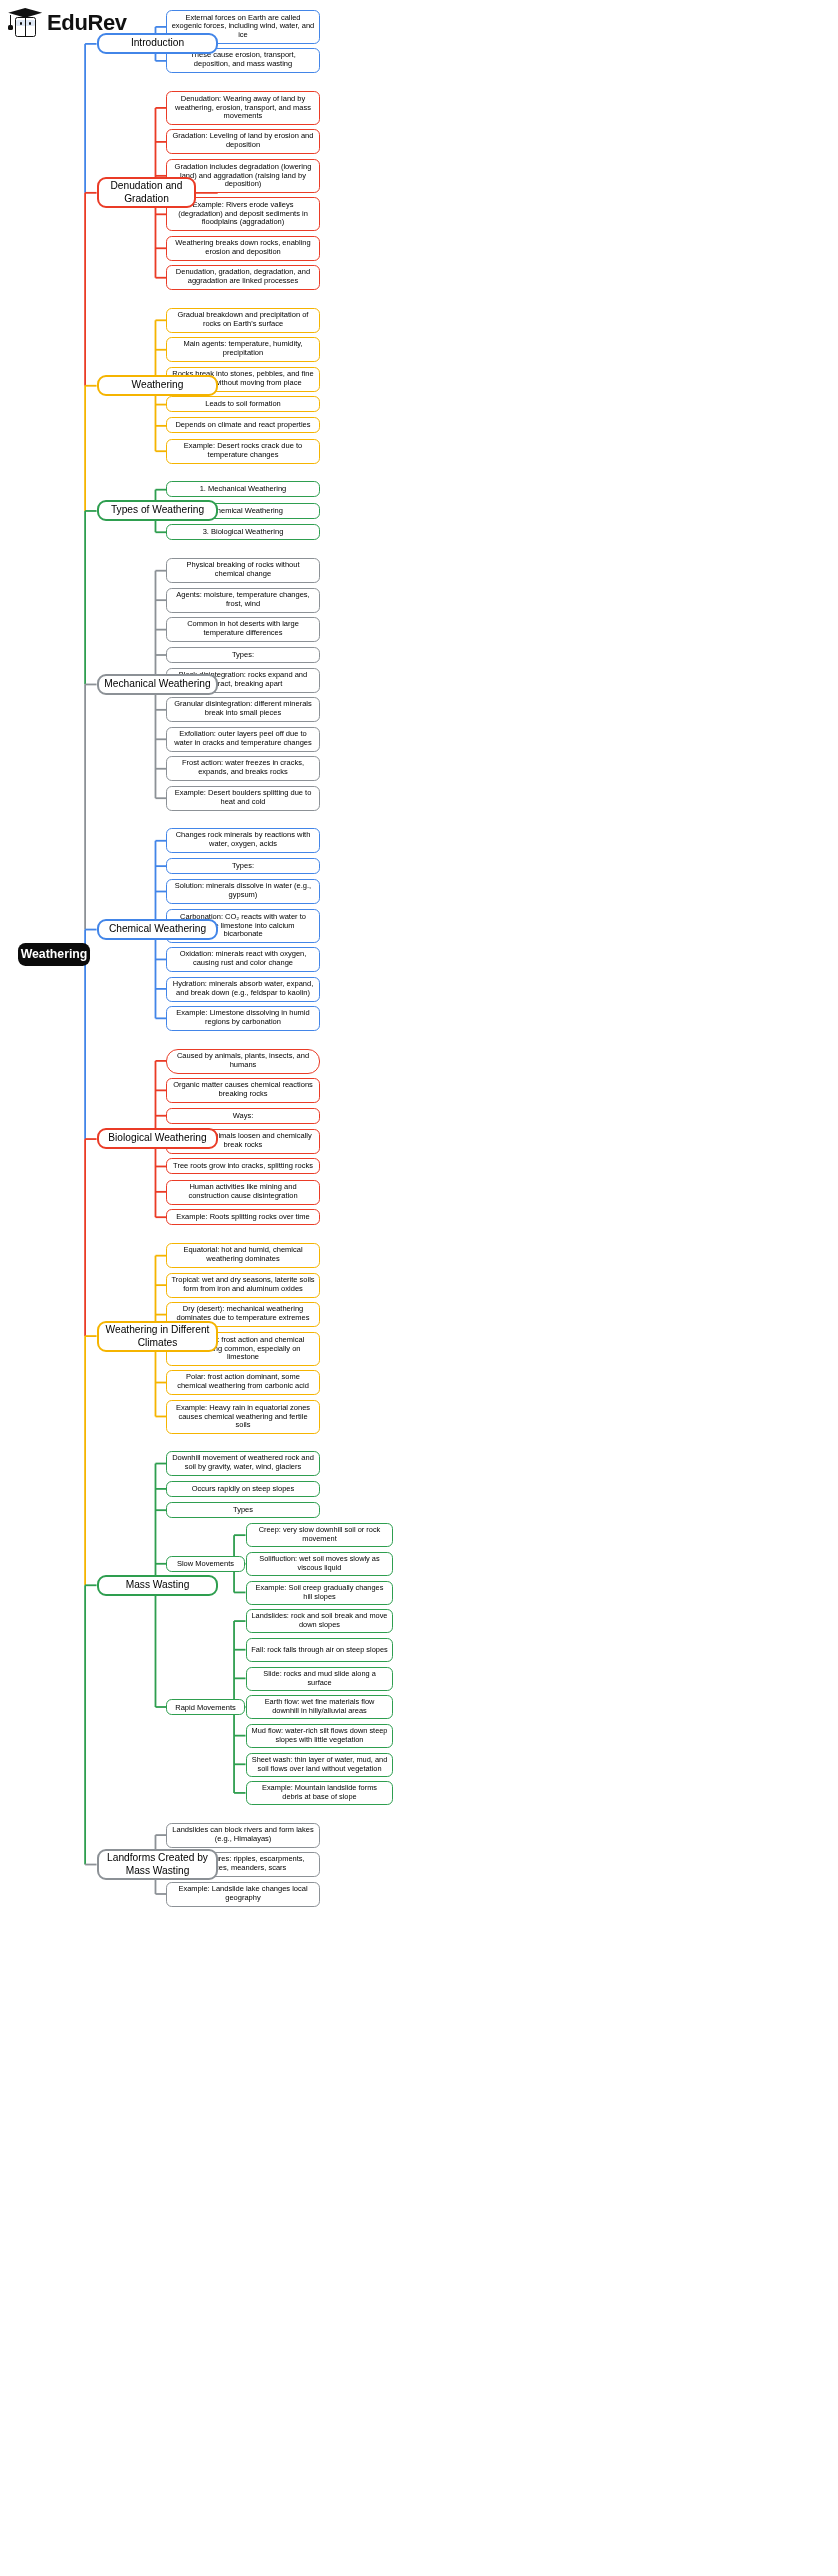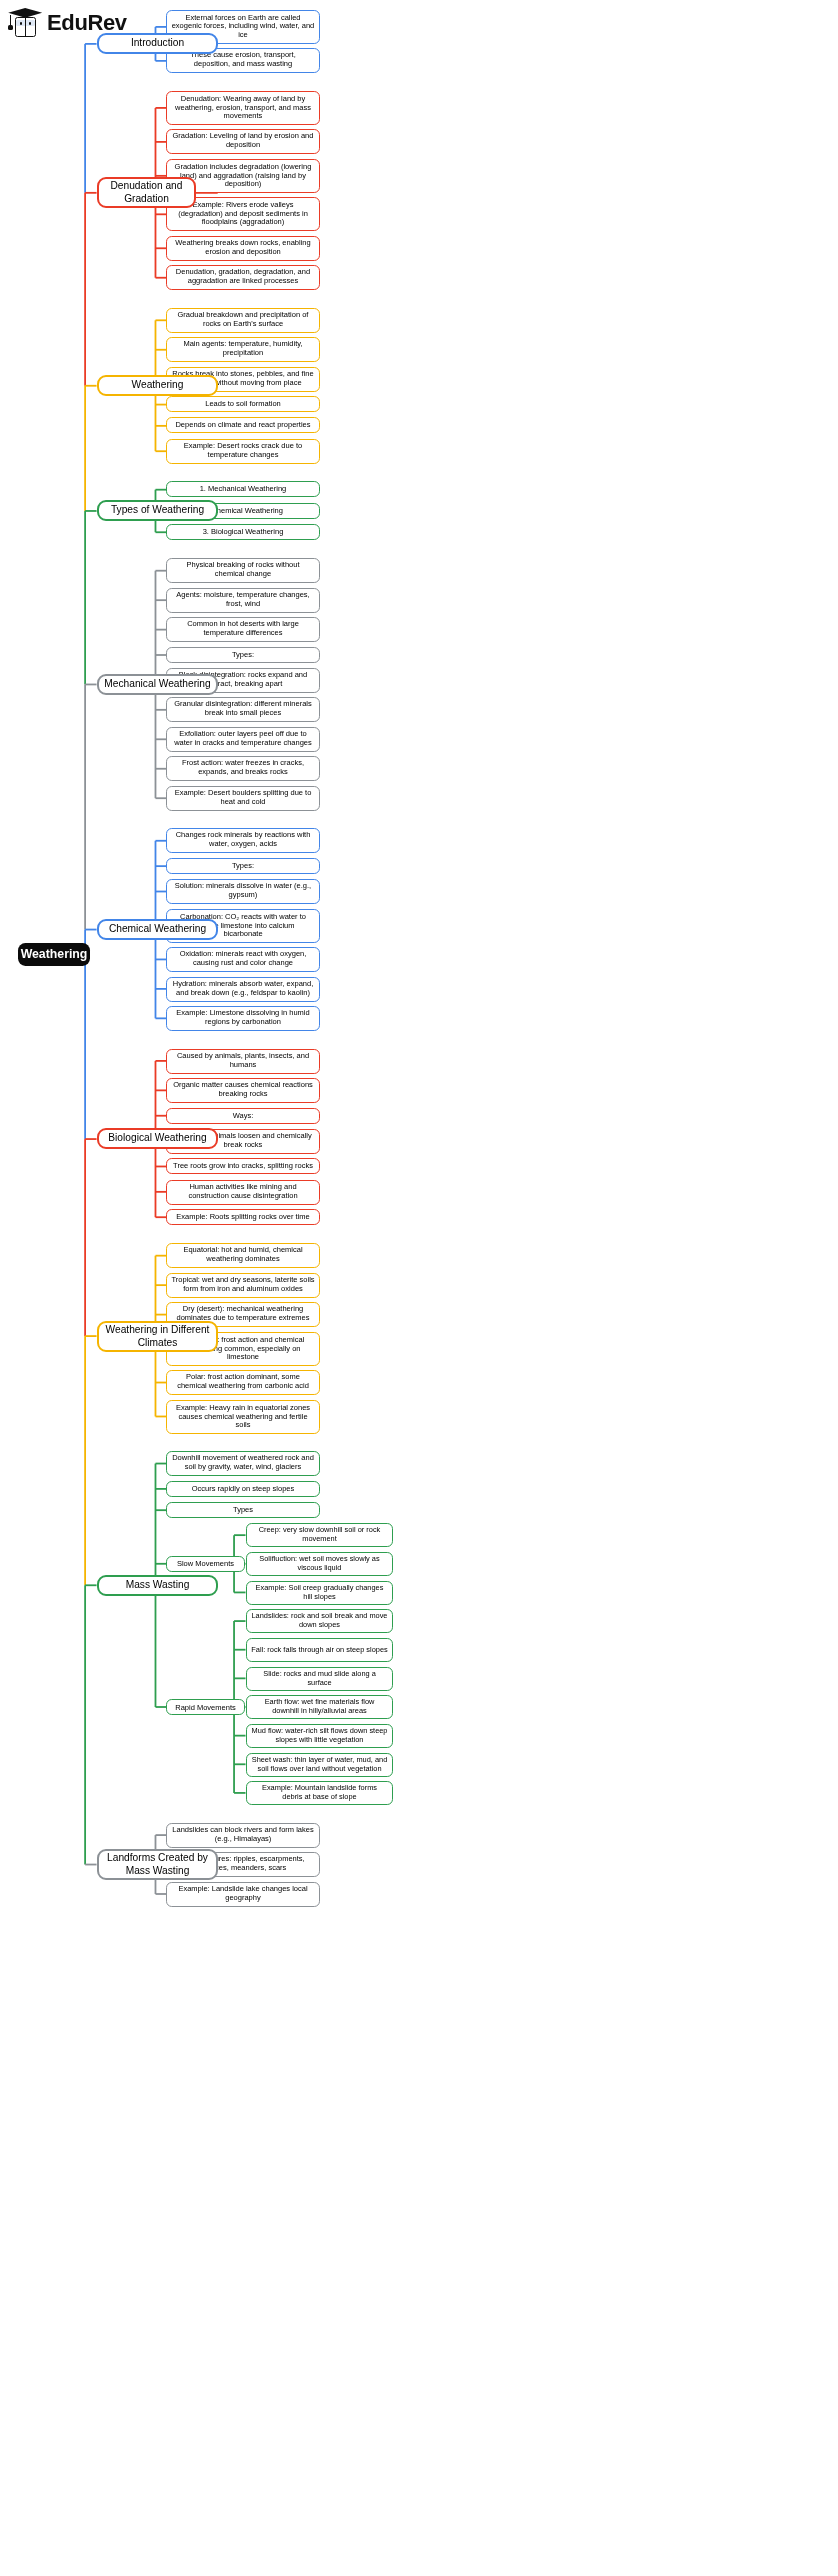--- a/index.html
+++ b/index.html
@@ -297,21 +297,21 @@
     </div>
     <div class="node n-l2 c-blue" style="left: 166px; width: 154px; height: 24.6px; top: 977px;">
       <span>Hydration: minerals absorb water, expand, and break down (e.g., feldspar to kaolin)</span>
     </div>
     <div class="node n-l2 c-blue" style="left: 166px; width: 154px; height: 24.6px; top: 1006px;">
       <span>Example: Limestone dissolving in humid regions by carbonation</span>
     </div>
     <div class="node n-l1 c-blue" style="left: 97px; width: 121px; height: 21px; top: 919px;">
       <span>Chemical Weathering</span>
     </div>
-    <div class="node n-l2 c-red" style="left: 166px; width: 154px; height: 24.6px; top: 1049px;">
+    <div class="node n-l2 c-red" style="left: 166px; width: 154px; height: 24.6px; top: 1049px; border-radius: 12px;">
       <span>Caused by animals, plants, insects, and humans</span>
     </div>
     <div class="node n-l2 c-red" style="left: 166px; width: 154px; height: 24.6px; top: 1078px;">
       <span>Organic matter causes chemical reactions breaking rocks</span>
     </div>
     <div class="node n-l2 c-red" style="left: 166px; width: 154px; height: 16.4px; top: 1108px;">
       <span>Ways:</span>
     </div>
     <div class="node n-l2 c-red" style="left: 166px; width: 154px; height: 24.6px; top: 1129px;">
       <span>Burrowing animals loosen and chemically break rocks</span>

